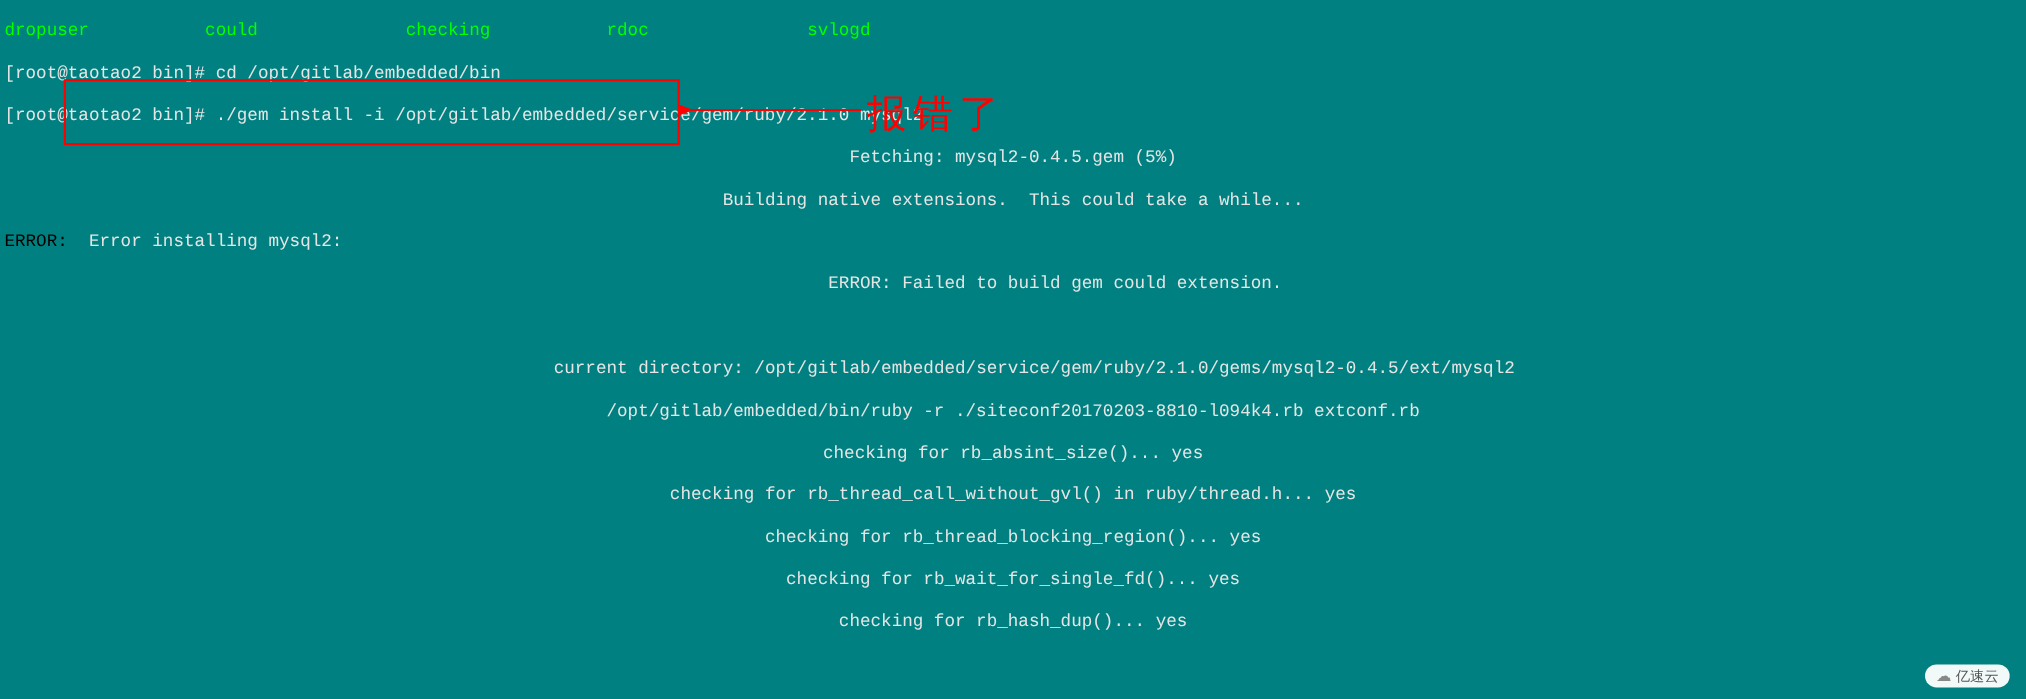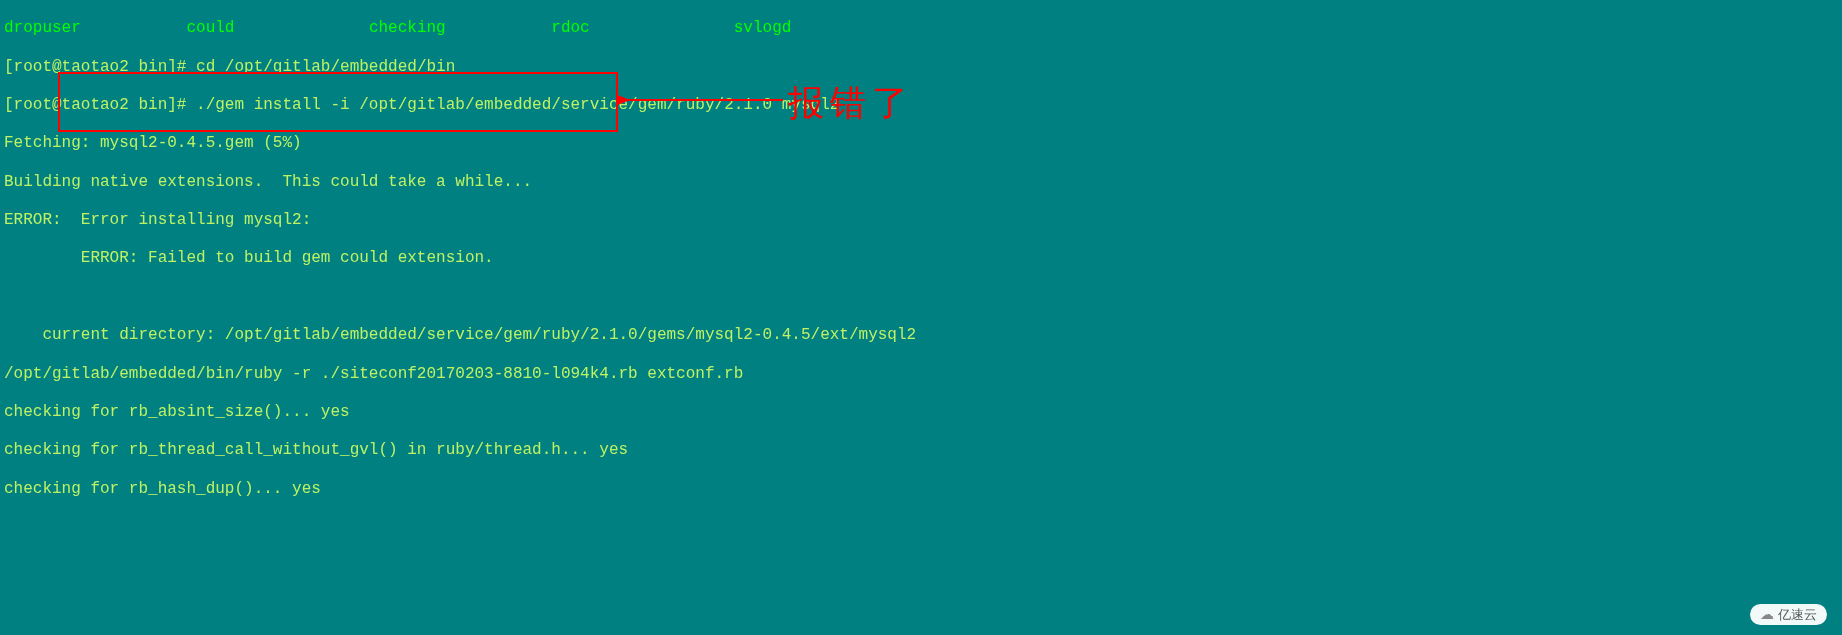--- a/index.html
+++ b/index.html
@@ -16,22 +16,22 @@
       width: 1842px;
       height: 635px;
       overflow: hidden;
       position: relative;
       padding: 0 4px;
     }
     .terminal {
       white-space: pre;
       font-family: 'Courier New', Consolas, monospace;
     }
-    .red-text { color: #bef264; }
-    .white-text { color: #bef264; }
+    .red-text { color: #000000; }
+    .white-text { color: #e5e5e5; text-align: center; }
     .top-green-fragments {
       color: #00ff00;
     }
     .error-box {
       position: absolute;
       border: 2px solid #ff0000;
       top: 72px;
       left: 58px;
       width: 560px;
       height: 60px;
@@ -83,20 +83,22 @@
 <span class="line"><span class="white-text">[root@taotao2 bin]#</span><span class="white-text"> ./gem install -i /opt/gitlab/embedded/service/gem/ruby/2.1.0 mysql2</span></span>
 <span class="line white-text">Fetching: mysql2-0.4.5.gem (5%)</span>
 <span class="line white-text">Building native extensions.  This could take a while...</span>
 <span class="line"><span class="red-text">ERROR:</span><span class="white-text">  Error installing mysql2:</span></span>
 <span class="line white-text">	ERROR: Failed to build gem could extension.</span>
 <span class="line"></span>
 <span class="line white-text">    current directory: /opt/gitlab/embedded/service/gem/ruby/2.1.0/gems/mysql2-0.4.5/ext/mysql2</span>
 <span class="line white-text">/opt/gitlab/embedded/bin/ruby -r ./siteconf20170203-8810-l094k4.rb extconf.rb</span>
 <span class="line white-text">checking for rb_absint_size()... yes</span>
 <span class="line white-text">checking for rb_thread_call_without_gvl() in ruby/thread.h... yes</span>
+<span class="line white-text">checking for rb_thread_blocking_region()... yes</span>
+<span class="line white-text">checking for rb_wait_for_single_fd()... yes</span>
 <span class="line white-text">checking for rb_hash_dup()... yes</span>
 
 
 
 
 
 
 
 
 

